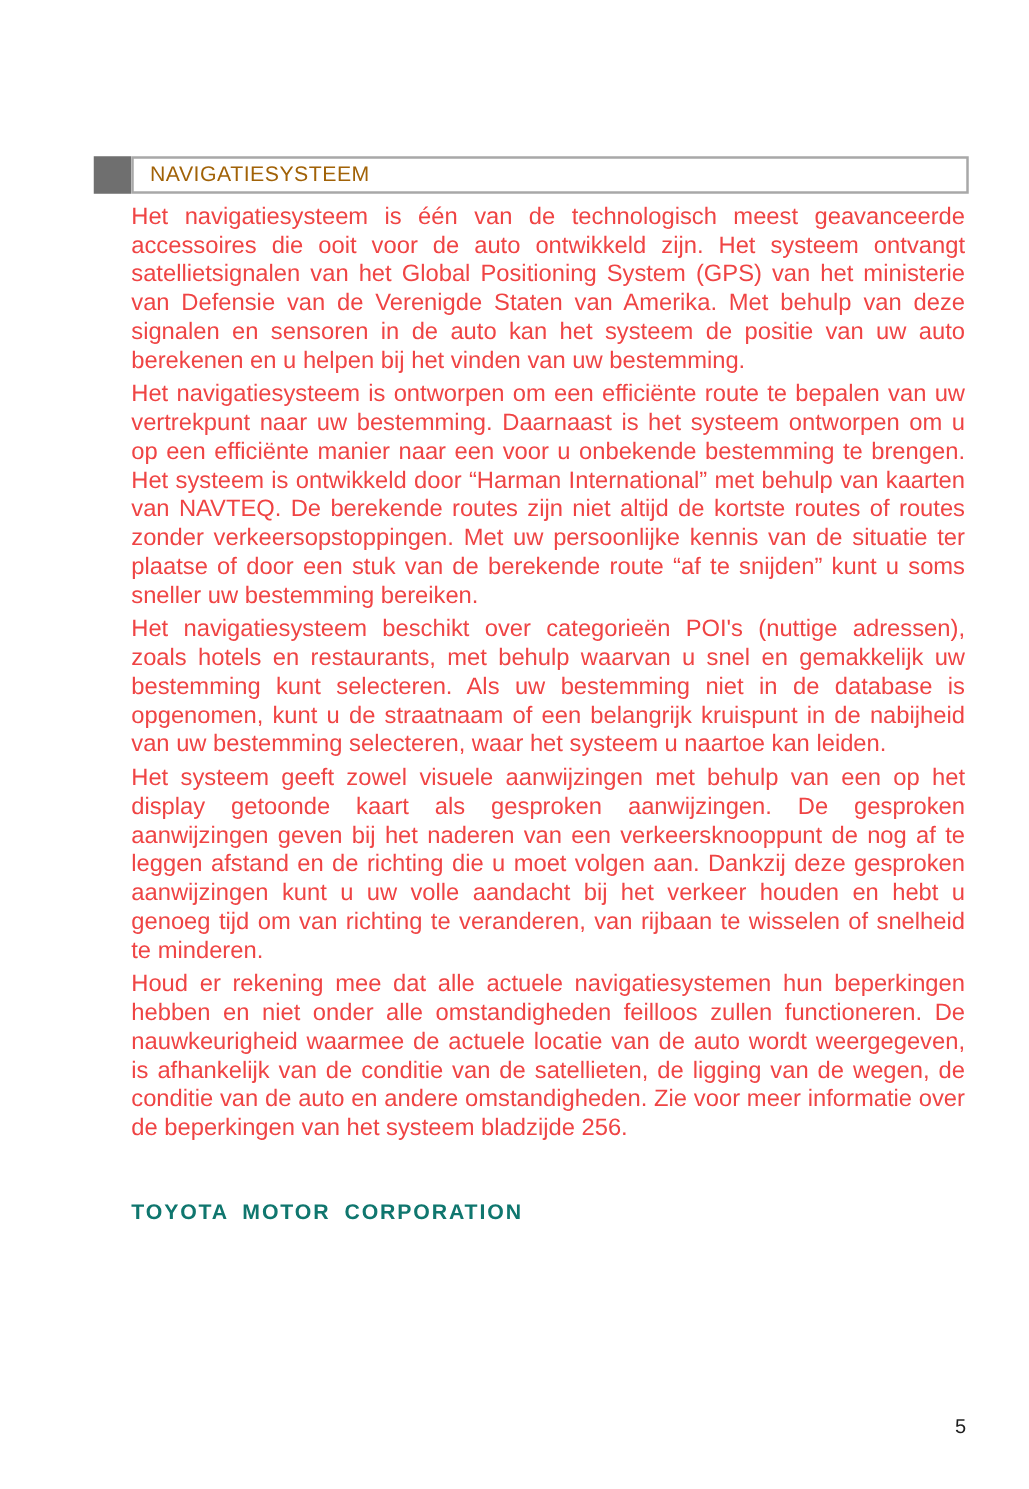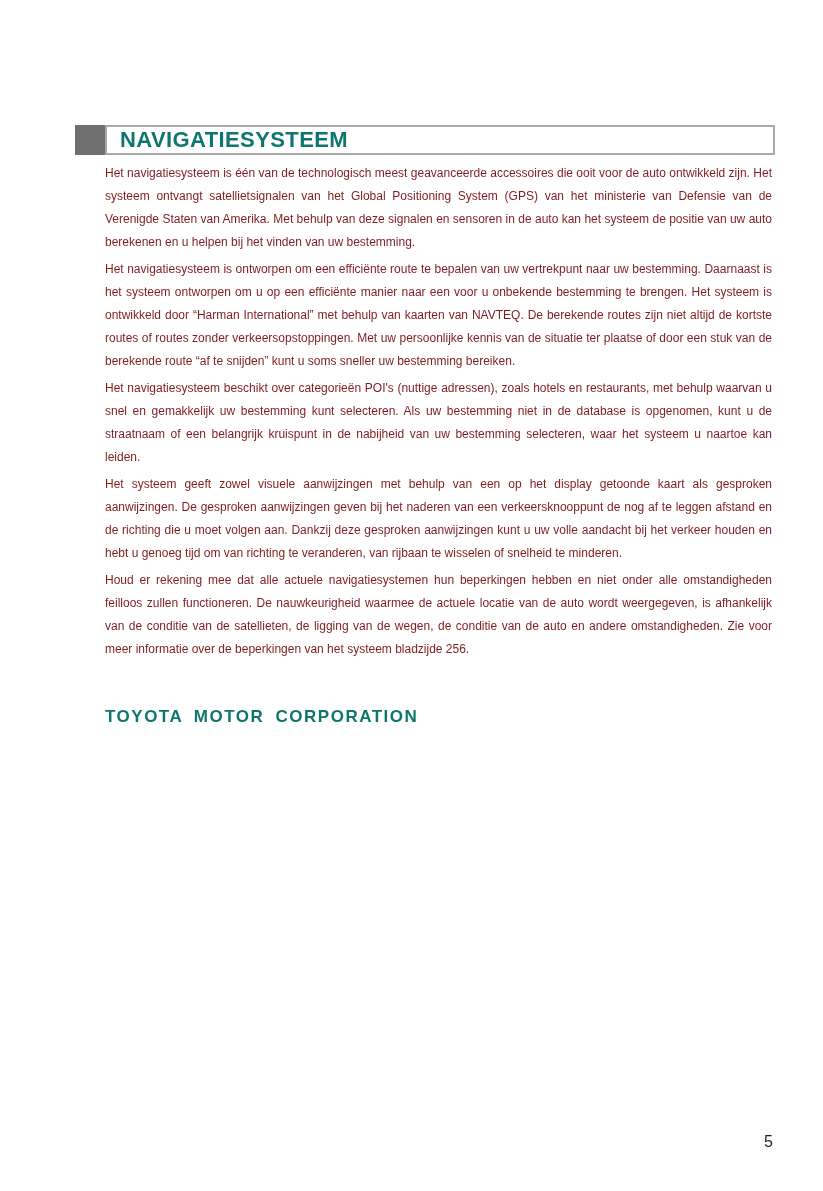--- a/index.html
+++ b/index.html
@@ -33,38 +33,38 @@
   .header-box {
     flex: 1;
     box-sizing: border-box;
     border: 2px solid #a8a8a8;
     background: #ffffff;
     display: flex;
     align-items: center;
     padding-left: 13px;
   }
   .header-title {
-    font-size: 22px;
-    font-weight: bold;
-    color: #0f766e;
+    font-size: 17px;
+    font-weight: normal;
+    color: #a16207;
     letter-spacing: 0.4px;
     white-space: nowrap;
   }
   .content {
     position: absolute;
     left: 105px;
     top: 162px;
     width: 667px;
   }
   .para {
     margin: 0 0 4px 0;
-    font-size: 12px;
+    font-size: 19px;
     line-height: 23px;
     text-align: justify;
-    color: #7f1d1d;
+    color: #ef4444;
   }
   .company {
     margin: 46px 0 0 0;
     font-size: 17px;
     font-weight: bold;
     letter-spacing: 1.5px;
     word-spacing: 5px;
     color: #0f766e;
     white-space: nowrap;
   }

